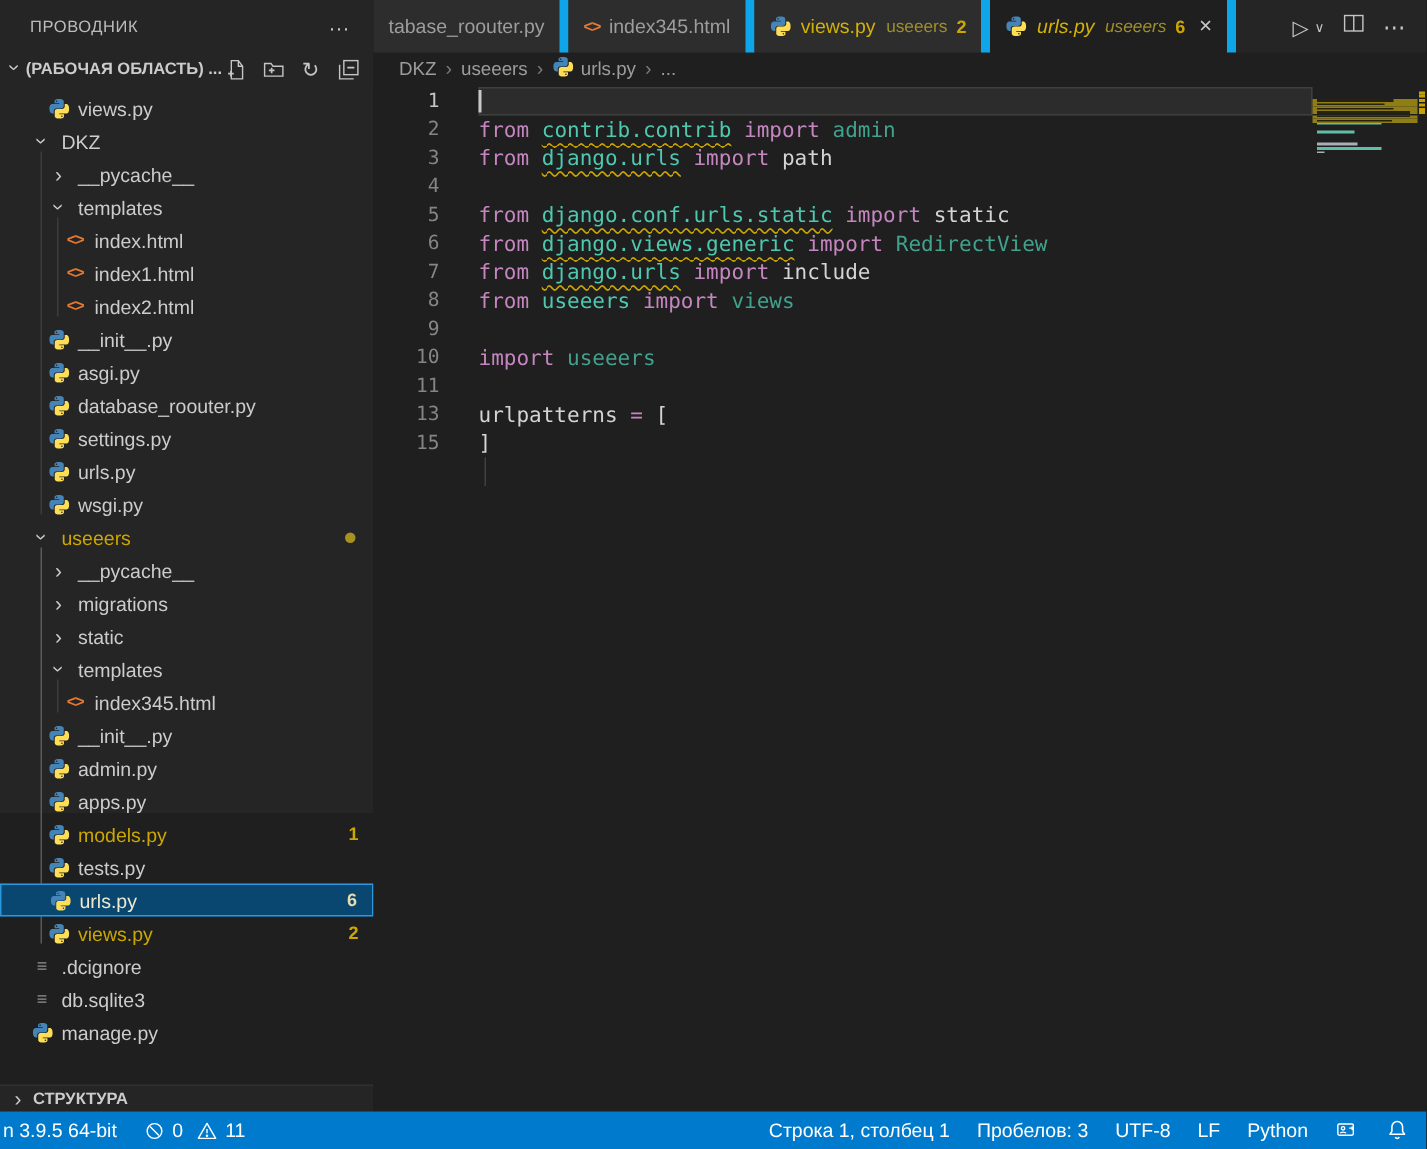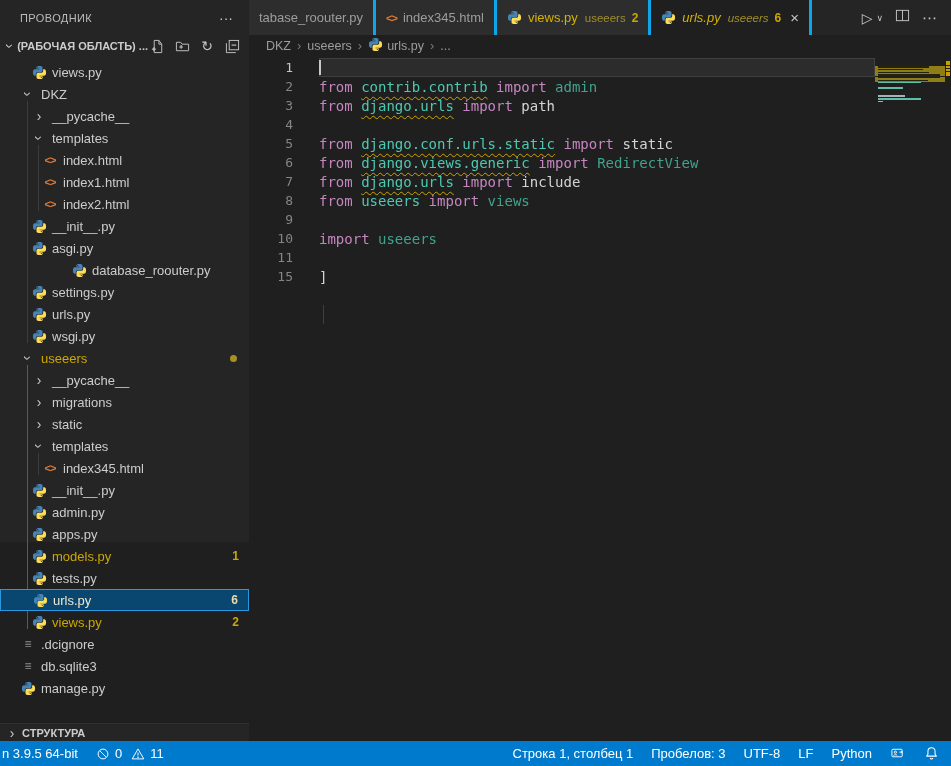--- a/index.html
+++ b/index.html
@@ -35,21 +35,21 @@
   .guide { position:absolute; width:1px; background:#3c3c3c; }
   .guide.active { background:#5a5a5a; }
 
   #outline-header { position:absolute; left:0; top:723px; width:249px; height:18px; background:#252526;
     border-top:1px solid #303031; display:flex; align-items:center; padding-left:4px; }
   #outline-header .lbl { font-size:11px; font-weight:bold; color:#cccccc; margin-left:2px; }
 
   
   #editor { position:absolute; left:249px; top:0; width:702px; height:741px; background:#1f1f1f; }
   #tabbar { height:35px; background:#252526; display:flex; align-items:stretch; }
-  .tab { display:flex; align-items:center; padding:16px 10px; background:#2d2d2d; border-right:3px solid #0ea5e9;
+  .tab { display:flex; align-items:center; padding:16px 10px; background:#2d2d2d; border-right:6px solid #0ea5e9;
          font-size:13px; color:#9d9d9d; cursor:pointer; white-space:nowrap; }
   .tab .glyph { margin-right:6px; display:flex; }
   .tab.active { background:#1f1f1f; }
   .tab.warn .fname { color:#d4b106; }
   .tab .desc { margin-left:7px; font-size:11.5px; color:#8a8a8a; }
   .tab.warn .desc { color:#a08e2c; }
   .tab .pbadge { margin-left:6px; font-size:12px; font-weight:bold; color:#cca700; }
   .tab.italic .fname, .tab.italic .desc { font-style:italic; }
   .tab .close { margin-left:9px; font-size:15px; color:#c5c5c5; line-height:1; }
   #tab-actions { margin-left:auto; display:flex; align-items:center; gap:12px; padding-right:14px; color:#c5c5c5; }
@@ -186,21 +186,21 @@
       <div class="row" style="position: absolute; top: 180px; left: 0px; width: 249px;">
         <span style="width:31px;flex:0 0 31px;"></span>
         <span class="glyph">
           <svg width="15" height="15" viewBox="0 0 32 32">
             <path fill="#4584b6" d="M15.9 2c-7 0-6.6 3-6.6 3v3.2h6.7v1H6.5S2 8.6 2 15.8c0 7.1 3.9 6.9 3.9 6.9h2.3v-3.3s-.1-3.9 3.9-3.9h6.6s3.7.1 3.7-3.6V5.6S23 2 15.9 2zM12.2 4.1c.7 0 1.2.5 1.2 1.2s-.5 1.2-1.2 1.2S11 6 11 5.3s.5-1.2 1.2-1.2z"></path>
             <path fill="#ffde57" d="M16.1 30c7 0 6.6-3 6.6-3v-3.2H16v-1h9.5s4.5.6 4.5-6.6c0-7.1-3.9-6.9-3.9-6.9h-2.3v3.3s.1 3.9-3.9 3.9h-6.6s-3.7-.1-3.7 3.6v6.1S9.1 30 16.1 30zM19.8 27.9c-.7 0-1.2-.5-1.2-1.2s.5-1.2 1.2-1.2 1.2.5 1.2 1.2-.5 1.2-1.2 1.2z"></path>
           </svg>
         </span>
         <span class="name">asgi.py</span>
       </div>
-      <div class="row" style="position: absolute; top: 202px; left: 0px; width: 249px; padding-left: 40px;">
+      <div class="row" style="position: absolute; top: 202px; left: 0px; width: 249px;">
         <span style="width:31px;flex:0 0 31px;"></span>
         <span class="glyph">
           <svg width="15" height="15" viewBox="0 0 32 32">
             <path fill="#4584b6" d="M15.9 2c-7 0-6.6 3-6.6 3v3.2h6.7v1H6.5S2 8.6 2 15.8c0 7.1 3.9 6.9 3.9 6.9h2.3v-3.3s-.1-3.9 3.9-3.9h6.6s3.7.1 3.7-3.6V5.6S23 2 15.9 2zM12.2 4.1c.7 0 1.2.5 1.2 1.2s-.5 1.2-1.2 1.2S11 6 11 5.3s.5-1.2 1.2-1.2z"></path>
             <path fill="#ffde57" d="M16.1 30c7 0 6.6-3 6.6-3v-3.2H16v-1h9.5s4.5.6 4.5-6.6c0-7.1-3.9-6.9-3.9-6.9h-2.3v3.3s.1 3.9-3.9 3.9h-6.6s-3.7-.1-3.7 3.6v6.1S9.1 30 16.1 30zM19.8 27.9c-.7 0-1.2-.5-1.2-1.2s.5-1.2 1.2-1.2 1.2.5 1.2 1.2-.5 1.2-1.2 1.2z"></path>
           </svg>
         </span>
         <span class="name">database_roouter.py</span>
       </div>
       <div class="row" style="position: absolute; top: 224px; left: 0px; width: 249px;">
@@ -483,20 +483,24 @@
           <span class="num">9</span>
           <span class="txt"></span>
         </div>
         <div class="cl">
           <span class="num">10</span>
           <span class="txt"><span class="tk-kw">import </span><span class="tk-cls">useeers</span></span>
         </div>
         <div class="cl">
           <span class="num">11</span>
           <span class="txt"></span>
+        </div>
+        <div class="cl">
+          <span class="num">13</span>
+          <span class="txt"><span class="tk-id">urlpatterns </span><span class="tk-kw">= </span><span class="tk-id">[</span></span>
         </div>
         <div class="cl">
           <span class="num">15</span>
           <span class="txt"><span class="tk-id">]</span></span>
         </div>
       </div>
     <div id="indent-guide-14"></div>
     <div id="minimap">
         <div class="mrow" style="top: 5.7px; width: 70px; height: 2.7px; background: rgb(143, 125, 21);">
           <div style="position: absolute; left: 3px; top: 0.7px; height: 1.3px; background: rgb(38, 35, 12); width: 51.2px;"></div>

